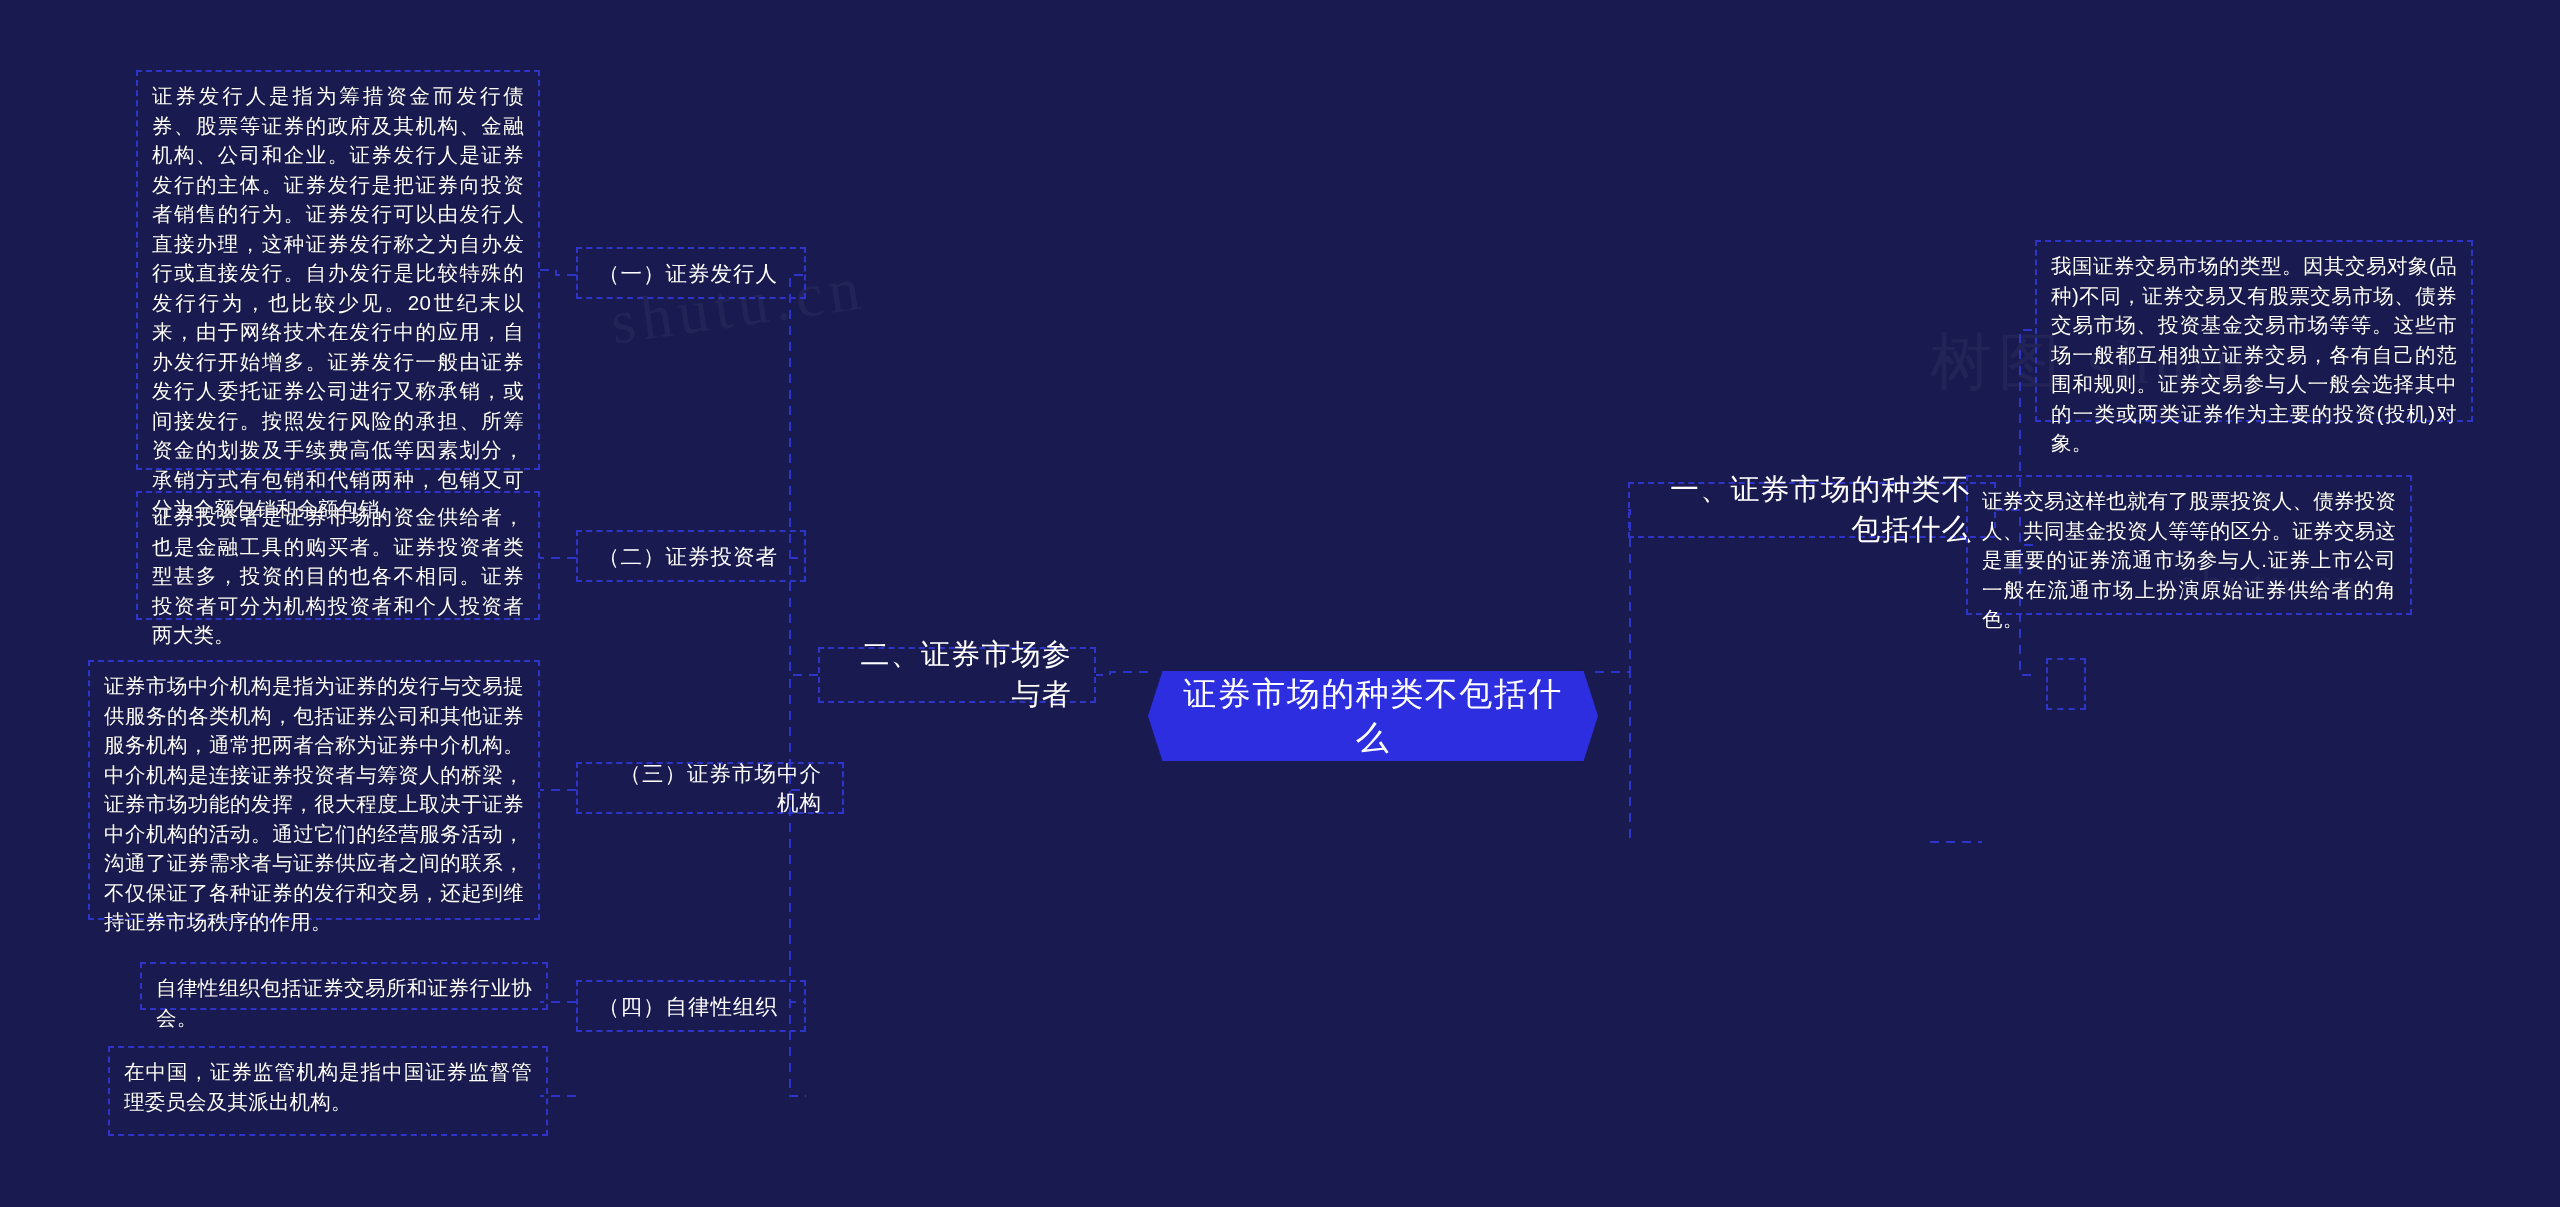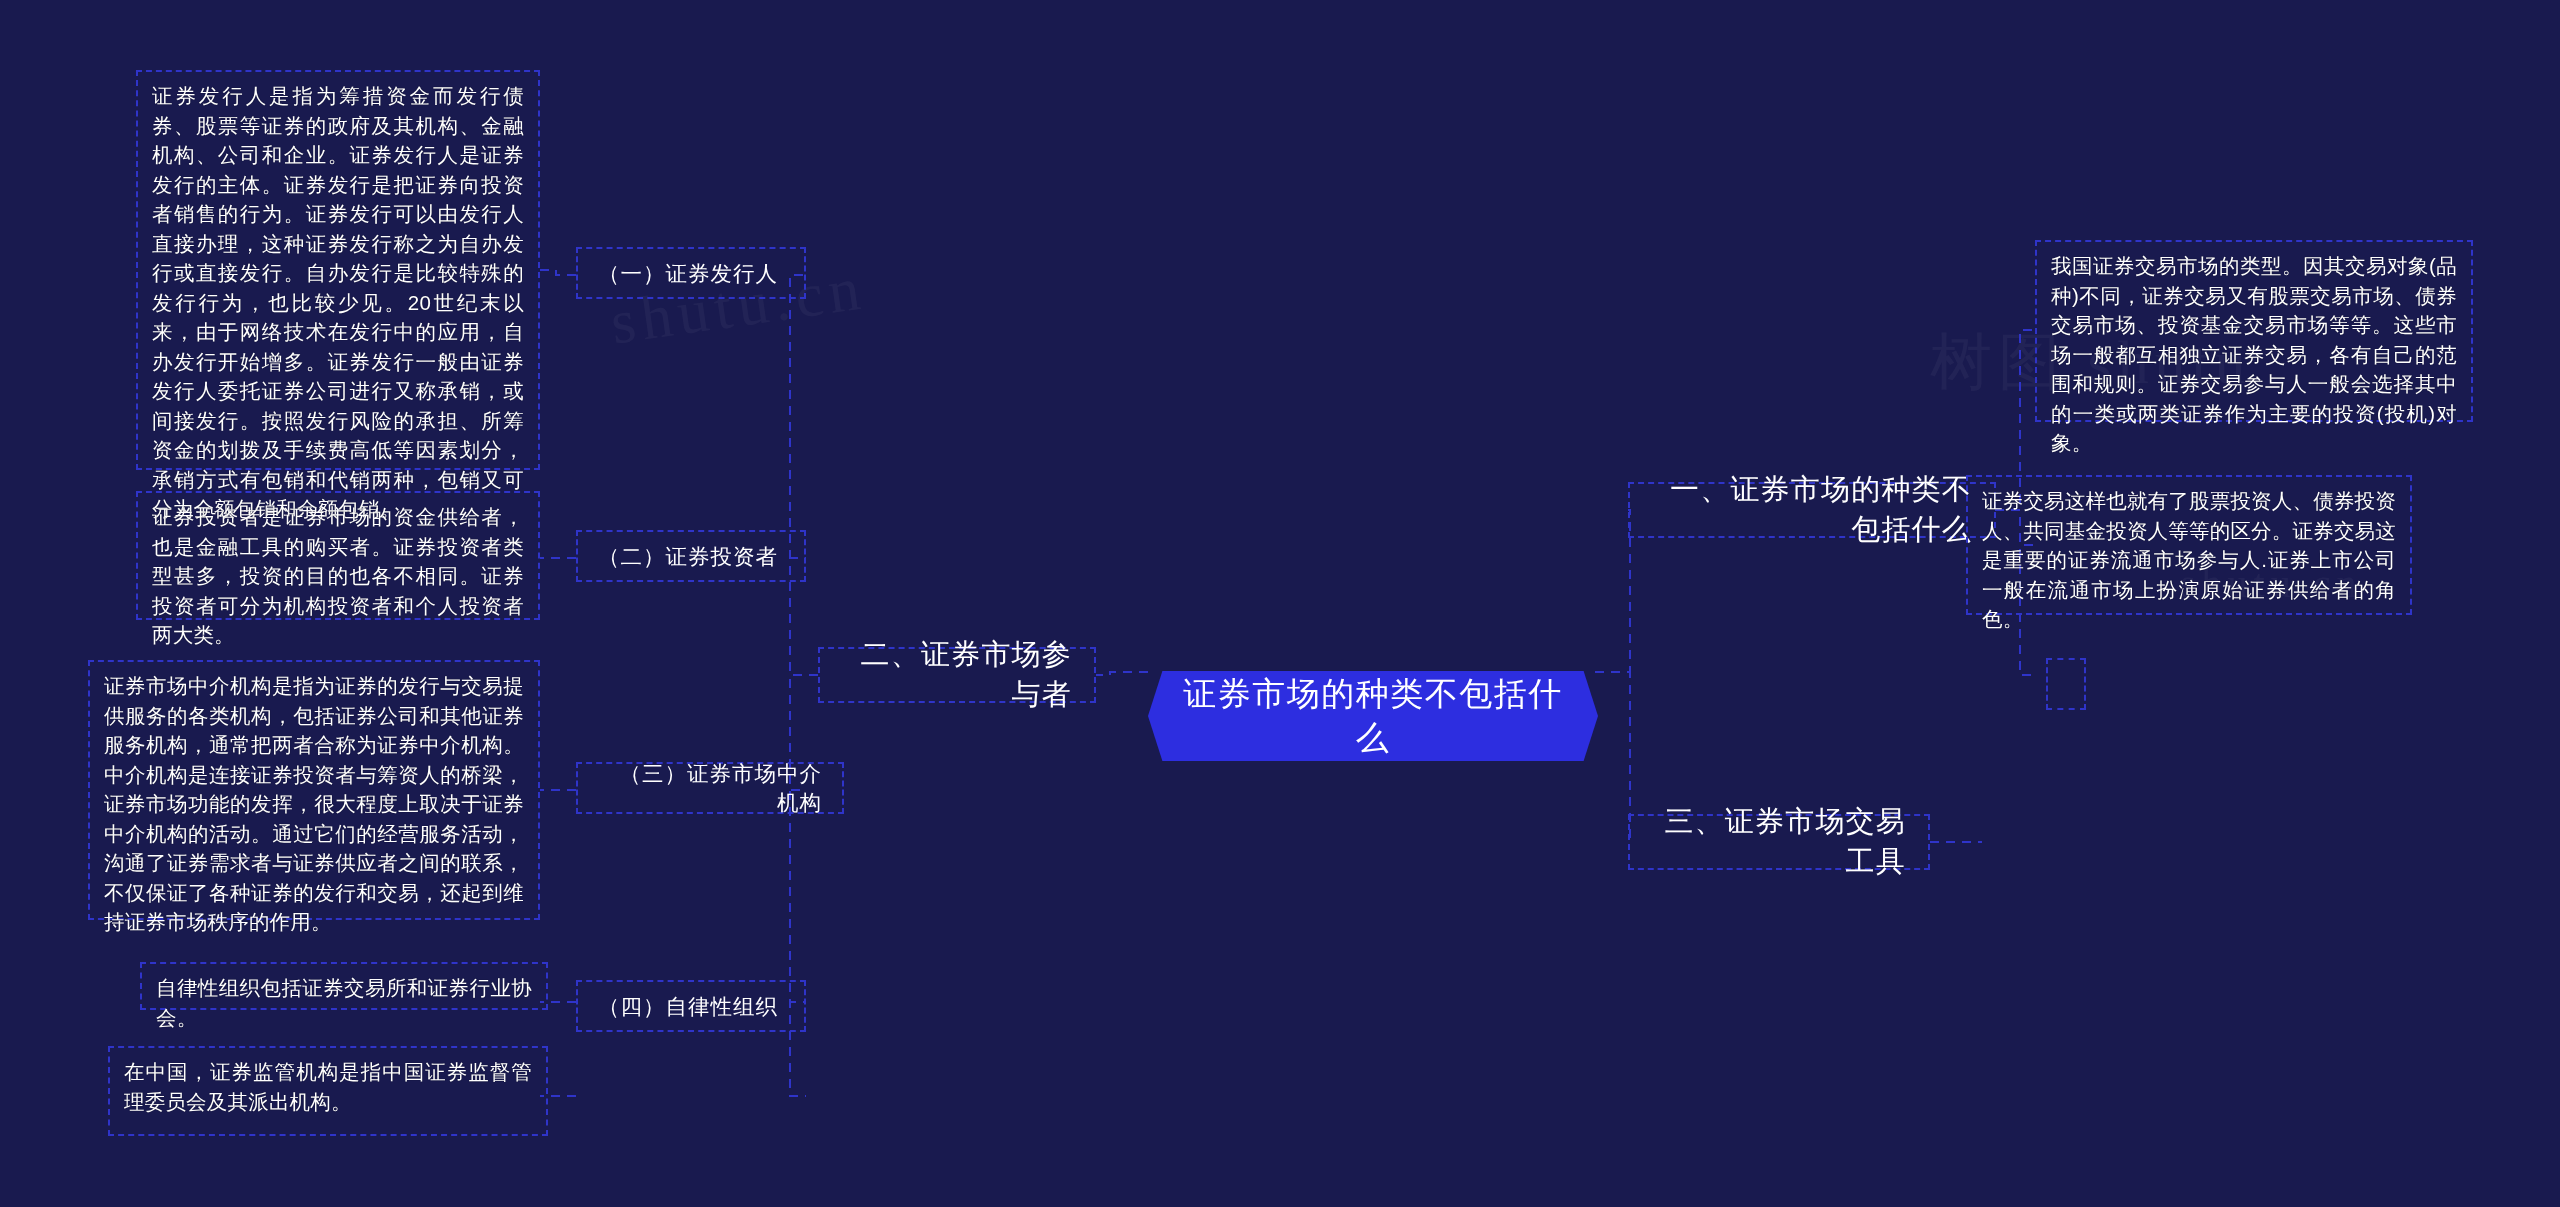--- a/index.html
+++ b/index.html
@@ -132,21 +132,20 @@
   <div class="root" style="left:1148px;top:627px;width:450px;height:90px;">证券市场的种类不包括什么</div>
 
   <div class="node dashed branch" style="left:1628px;top:482px;width:368px;height:56px;">一、证券市场的种类不包括什么</div>
 
   <div class="node dashed leaf" style="left:2035px;top:240px;width:438px;height:182px;">我国证券交易市场的类型。因其交易对象(品种)不同，证券交易又有股票交易市场、债券交易市场、投资基金交易市场等等。这些市场一般都互相独立证券交易，各有自己的范围和规则。证券交易参与人一般会选择其中的一类或两类证券作为主要的投资(投机)对象。</div>
 
   <div class="node dashed leaf" style="left:1966px;top:475px;width:446px;height:140px;">证券交易这样也就有了股票投资人、债券投资人、共同基金投资人等等的区分。证券交易这是重要的证券流通市场参与人.证券上市公司一般在流通市场上扮演原始证券供给者的角色。</div>
 
   <div class="stub" style="left:2046px;top:658px;width:36px;height:48px;"></div>
 
-  <div class="node dashed branch" style="left:1628px;top:814px;width:302px;height:56px;">三、证券市场交易工具</div>
 
 
   <div class="node dashed branch" style="left:818px;top:647px;width:278px;height:56px;">二、证券市场参与者</div>
 
   <div class="node dashed sub" style="left:576px;top:247px;width:230px;height:52px;">（一）证券发行人</div>
   <div class="node dashed leaf" style="left:136px;top:70px;width:404px;height:400px;">证券发行人是指为筹措资金而发行债券、股票等证券的政府及其机构、金融机构、公司和企业。证券发行人是证券发行的主体。证券发行是把证券向投资者销售的行为。证券发行可以由发行人直接办理，这种证券发行称之为自办发行或直接发行。自办发行是比较特殊的发行行为，也比较少见。20世纪末以来，由于网络技术在发行中的应用，自办发行开始增多。证券发行一般由证券发行人委托证券公司进行又称承销，或间接发行。按照发行风险的承担、所筹资金的划拨及手续费高低等因素划分，承销方式有包销和代销两种，包销又可分为全额包销和余额包销。</div>
 
   <div class="node dashed sub" style="left:576px;top:530px;width:230px;height:52px;">（二）证券投资者</div>
   <div class="node dashed leaf" style="left:136px;top:491px;width:404px;height:129px;">证券投资者是证券市场的资金供给者，也是金融工具的购买者。证券投资者类型甚多，投资的目的也各不相同。证券投资者可分为机构投资者和个人投资者两大类。</div>
 

